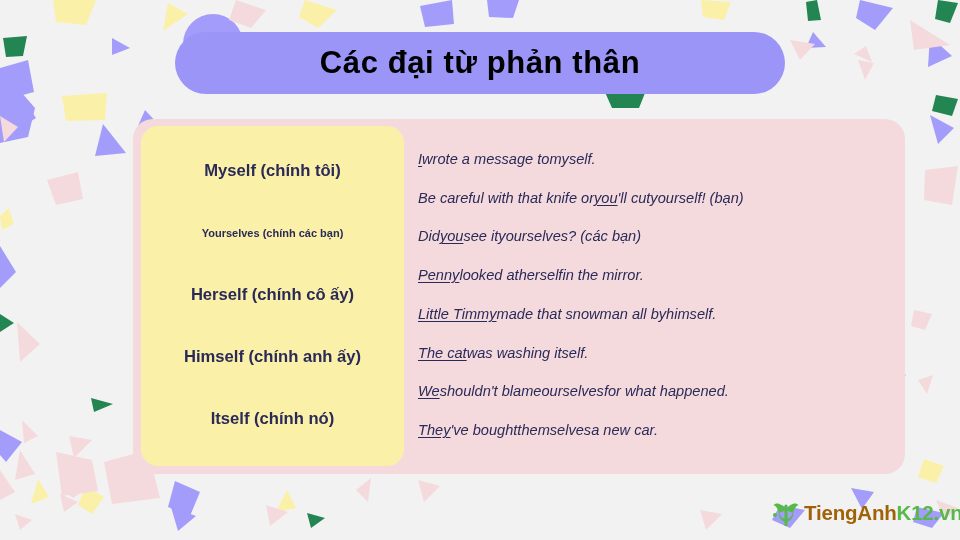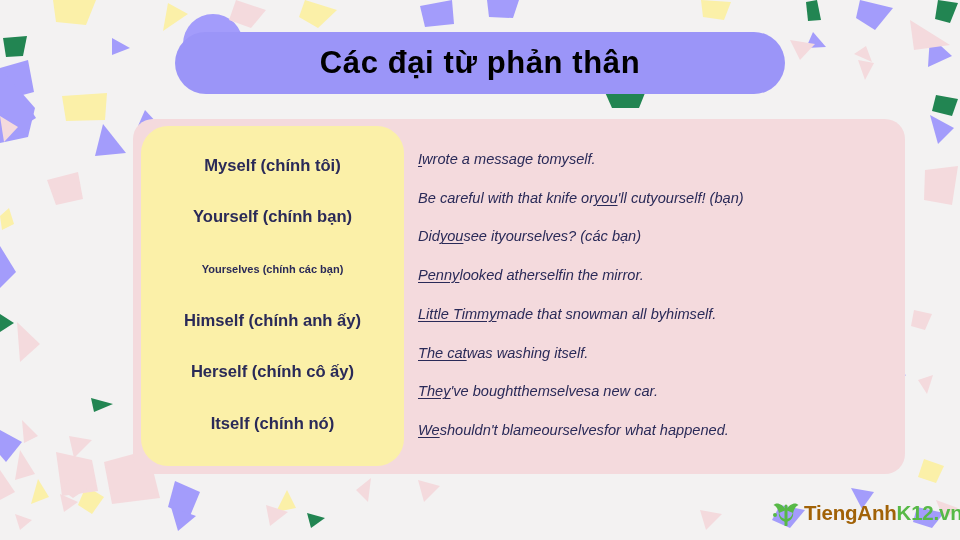--- a/index.html
+++ b/index.html
@@ -51,21 +51,21 @@
     border-radius: 20px;
     z-index: 2;
   }
 
   
   #yellow-card {
     position: absolute;
     left: 141px; top: 126px;
     width: 263px; height: 340px;
     background: #fbf0a8;
-    border-radius: 27px;
+    border-radius: 17px;
     z-index: 3;
     display: flex;
     flex-direction: column;
     justify-content: space-between;
     padding: 14px 4px 16px 4px;
   }
   .pronoun-row {
     flex: 1 1 0;
     display: flex; align-items: center; justify-content: center;
     text-align: center;
@@ -198,36 +198,35 @@
   </svg>
 
   <div id="banner">
     <div id="banner-title">Các đại từ phản thân</div>
   </div>
 
   <div id="pink-panel"></div>
 
   <div id="yellow-card">
     <div class="pronoun-row">Myself (chính tôi)</div>
-    <div class="pronoun-row">Yourself (chính bạn)</div>
     <div class="pronoun-row long">Yourselves (chính các bạn)</div>
+    <div class="pronoun-row">Herself (chính cô ấy)</div>
     <div class="pronoun-row">Himself (chính anh ấy)</div>
-    <div class="pronoun-row">Herself (chính cô ấy)</div>
     <div class="pronoun-row">Itself (chính nó)</div>
   </div>
 
   <div id="examples">
     <div class="example-row"><u>I</u> wrote a message to <b>myself</b>.</div>
     <div class="example-row">Be careful with that knife or <u>you</u>'ll cut <b>yourself</b>! (bạn)</div>
     <div class="example-row">Did <u>you</u> see it <b>yourselves</b>? (các bạn)</div>
     <div class="example-row"><u>Penny</u> looked at <b>herself</b> in the mirror.</div>
     <div class="example-row"><u>Little Timmy</u> made that snowman all by <b>himself</b>.</div>
     <div class="example-row"><u>The cat</u> was washing itself.</div>
+    <div class="example-row"><u>We</u> shouldn't blame <b>ourselves</b> for what happened.</div>
     <div class="example-row"><u>They</u>'ve bought <b>themselves</b> a new car.</div>
-    <div class="example-row"><u>We</u> shouldn't blame <b>ourselves</b> for what happened.</div>
   </div>
 
   <div id="logo">
     <svg id="logo-mark" viewBox="0 0 56 52" xmlns="http://www.w3.org/2000/svg">
       <path d="M28 50 C28 36, 28 22, 28 12" stroke="#57b947" stroke-width="6" fill="none" stroke-linecap="round"></path>
       <path d="M28 20 C20 6, 8 4, 3 10 C8 12, 12 18, 14 26 C18 24, 24 22, 28 20 Z" fill="#57b947"></path>
       <path d="M28 20 C36 6, 48 4, 53 10 C48 12, 44 18, 42 26 C38 24, 32 22, 28 20 Z" fill="#57b947"></path>
       <path d="M14 24 C12 34, 18 42, 28 44 C38 42, 44 34, 42 24 C40 34, 34 38, 28 38 C22 38, 16 34, 14 24 Z" fill="#57b947"></path>
       <circle cx="6" cy="30" r="4" fill="#57b947"></circle>
     </svg>

